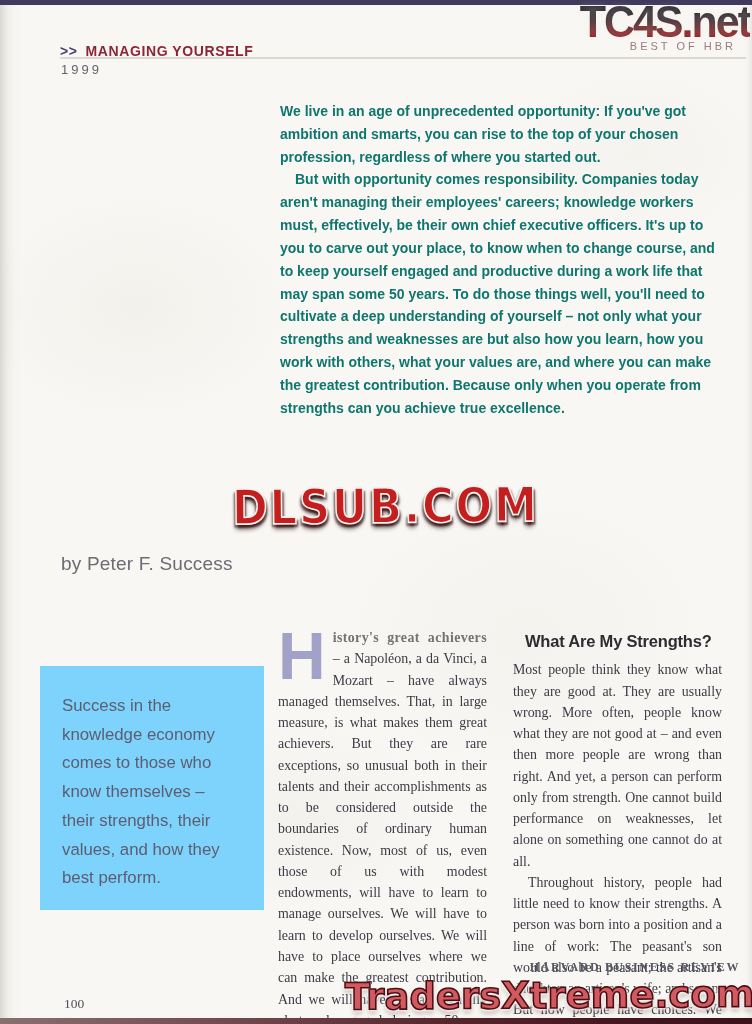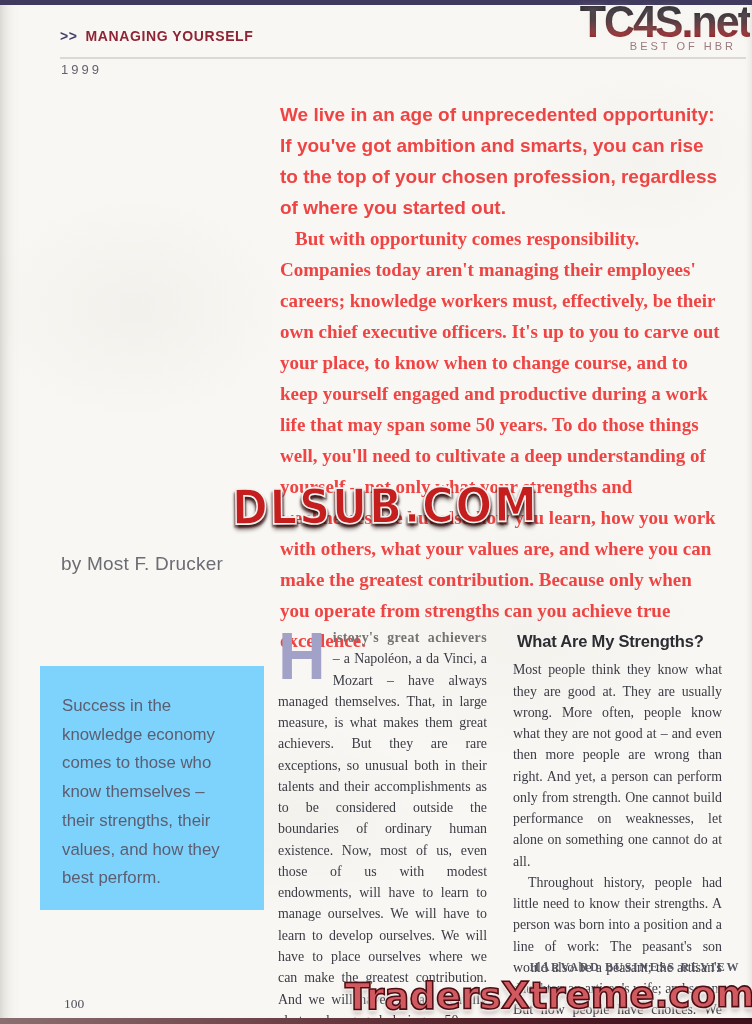--- a/index.html
+++ b/index.html
@@ -19,44 +19,44 @@
       radial-gradient(220px 160px at 18% 30%, rgba(190,185,175,.10), transparent 70%),
       radial-gradient(260px 200px at 70% 62%, rgba(190,185,175,.08), transparent 70%),
       radial-gradient(200px 140px at 40% 80%, rgba(190,185,175,.09), transparent 70%),
       radial-gradient(180px 120px at 85% 15%, rgba(190,185,175,.07), transparent 70%);
   }
   .top-bar{position:absolute;top:0;left:0;width:752px;height:5px;background:#403a5e;}
   .bottom-bar{position:absolute;bottom:0;left:0;width:752px;height:6px;
     background:linear-gradient(90deg,#8a6f70 0%,#6e4449 35%,#57242c 60%,#471722 80%,#3c111b 100%);}
 
   
-  .kicker{position:absolute;left:60px;top:28px;font-size:14px;font-weight:bold;letter-spacing:.6px;white-space:nowrap;}
+  .kicker{position:absolute;left:60px;top:43px;font-size:14px;font-weight:bold;letter-spacing:.6px;white-space:nowrap;}
   .kicker .arrows{color:#434069;margin-right:8px;}
   .kicker .label{color:#8e2435;}
   .header-rule{position:absolute;left:60px;top:57px;width:686px;height:2px;background:#dcd9d3;}
   .year{position:absolute;left:61px;top:62px;font-size:13px;letter-spacing:3px;color:#63636f;}
 
   
   .wm-top{
     position:absolute;top:1px;right:2px;z-index:30;
     font-family:"Liberation Sans",sans-serif;
     font-weight:bold;font-size:43px;letter-spacing:-2px;line-height:1;
     transform:scaleY(1.02);
     background:linear-gradient(#26222a 18%, #37232a 45%, #8d1f22 78%, #5f1014 100%);
     -webkit-background-clip:text;background-clip:text;color:transparent;
     text-shadow:0 0 6px rgba(230,228,224,.25);
   }
   .best-of{position:absolute;top:40px;right:16px;z-index:29;font-size:11px;font-weight:normal;
     letter-spacing:3px;color:#9b7a80;}
 
   
   .intro{position:absolute;left:280px;top:100px;width:446px;
-    color:#ef4444;font-size:19px;line-height:1.63;font-weight:bold;}
+    color:#0f766e;font-size:14px;line-height:1.63;font-weight:bold;}
   .intro p{margin:0;}
-  .intro p + p{text-indent:15px;font-family:Liberation Serif, serif;}
+  .intro p + p{text-indent:15px;}
 
   
   .title{position:absolute;left:58px;top:488px;z-index:5;
     font-size:47px;font-weight:bold;letter-spacing:-1.5px;color:#45474d;white-space:nowrap;}
   .byline{position:absolute;left:61px;top:553px;font-size:19px;color:#6c6c74;letter-spacing:.2px;}
 
   
   .wm-mid{
     position:absolute;left:232px;top:481px;z-index:20;
     font-family:"DejaVu Sans",sans-serif;
@@ -86,21 +86,21 @@
     font-family:"Liberation Sans",sans-serif;
     font-weight:bold;font-size:66px;line-height:52px;
     color:#a2a2c8;
     margin:3px 7px 0 0;
   }
   .lead-bold{font-weight:bold;letter-spacing:.4px;color:#737373;}
   .section-heading{
     font-family:"Liberation Sans",sans-serif;
     font-weight:bold;font-size:16.5px;color:#2c2c33;
     letter-spacing:-.2px;text-align:left;
-    margin:2px 0 5px 4px;
+    margin:2px 0 5px 12px;
   }
   .indent{text-indent:15px;}
 
   
   .page-number{position:absolute;left:64px;top:960px;font-family:"Liberation Serif",serif;
     font-size:13.5px;color:#50505c;margin-top:36px;}
   .journal{position:absolute;right:12px;top:960px;font-family:"Liberation Serif",serif;
     font-weight:bold;font-size:12px;letter-spacing:1.6px;color:#565664;}
 
   
@@ -129,21 +129,21 @@
 
   <div class="wm-top">TC4S.net</div>
   <div class="best-of">BEST OF HBR</div>
 
   <div class="intro">
     <p>We live in an age of unprecedented opportunity: If you've got ambition and smarts, you can rise to the top of your chosen profession, regardless of where you started out.</p>
     <p>But with opportunity comes responsibility. Companies today aren't managing their employees' careers; knowledge workers must, effectively, be their own chief executive officers. It's up to you to carve out your place, to know when to change course, and to keep yourself engaged and productive during a work life that may span some 50 years. To do those things well, you'll need to cultivate a deep understanding of yourself – not only what your strengths and weaknesses are but also how you learn, how you work with others, what your values are, and where you can make the greatest contribution. Because only when you operate from strengths can you achieve true excellence.</p>
   </div>
 
   <div class="wm-mid">DLSUB.COM</div>
-  <div class="byline">by Most F. Drucker</div>
+  <div class="byline">by Peter F. Success</div>
 
   <div class="quote-box">
     <div class="quote-text">Success in the knowledge economy comes to those who know themselves – their strengths, their values, and how they best perform.</div>
   </div>
 
   <div class="columns">
     <div class="col">
       <p><span class="dropcap">H</span><span class="lead-bold">istory's great achievers</span><span> – a Napoléon, a da Vinci, a Mozart – have always managed themselves. That, in large measure, is what makes them great achievers. But they are rare exceptions, so unusual both in their talents and their accomplishments as to be considered outside the boundaries of ordinary human existence. Now, most of us, even those of us with modest endowments, will have to learn to manage ourselves. We will have to learn to develop ourselves. We will have to place ourselves where we can make the greatest contribution. And we will have to stay mentally alert and engaged during a 50-year working life, which means knowing how and when to change the work we do.</span></p>
     </div>
     <div class="col">

